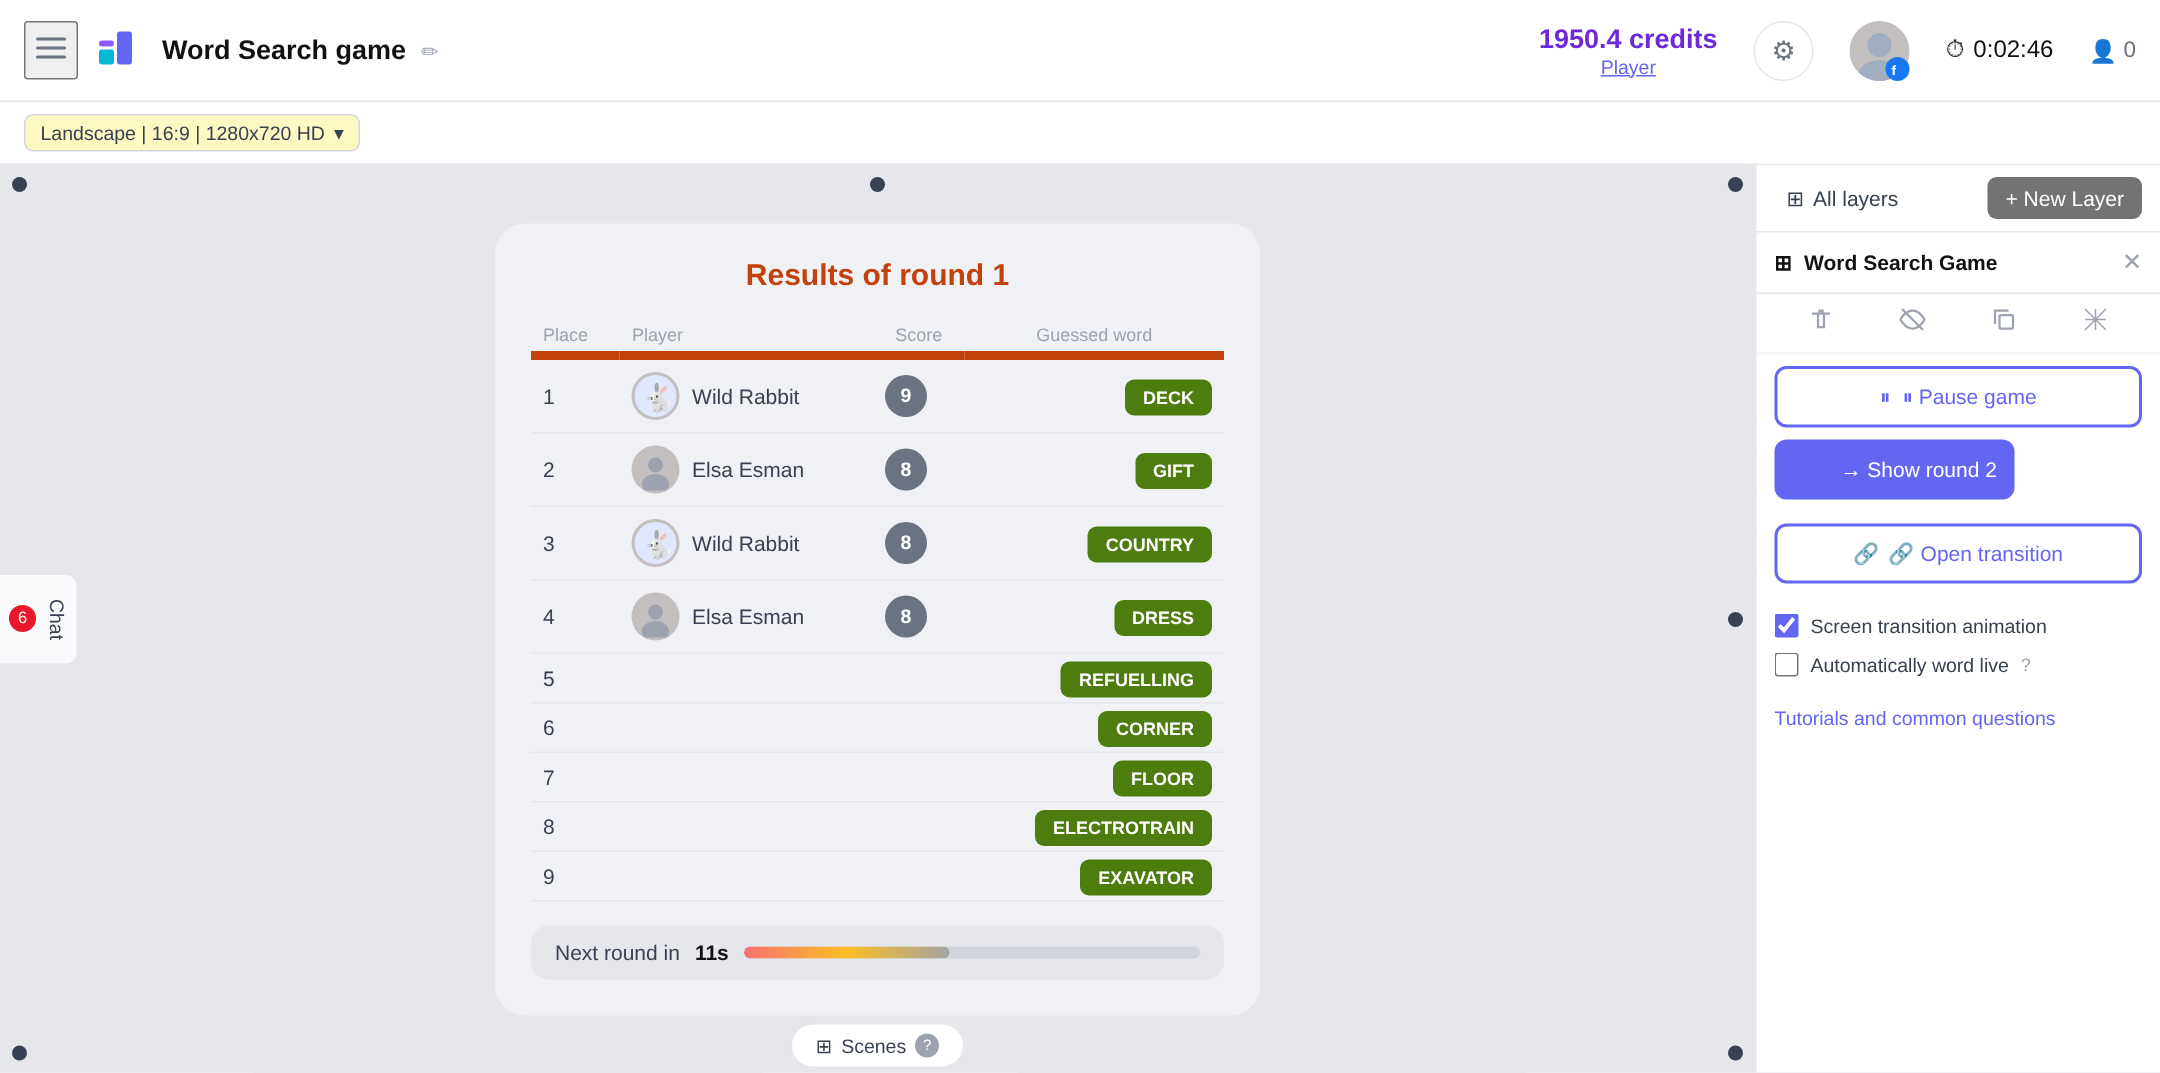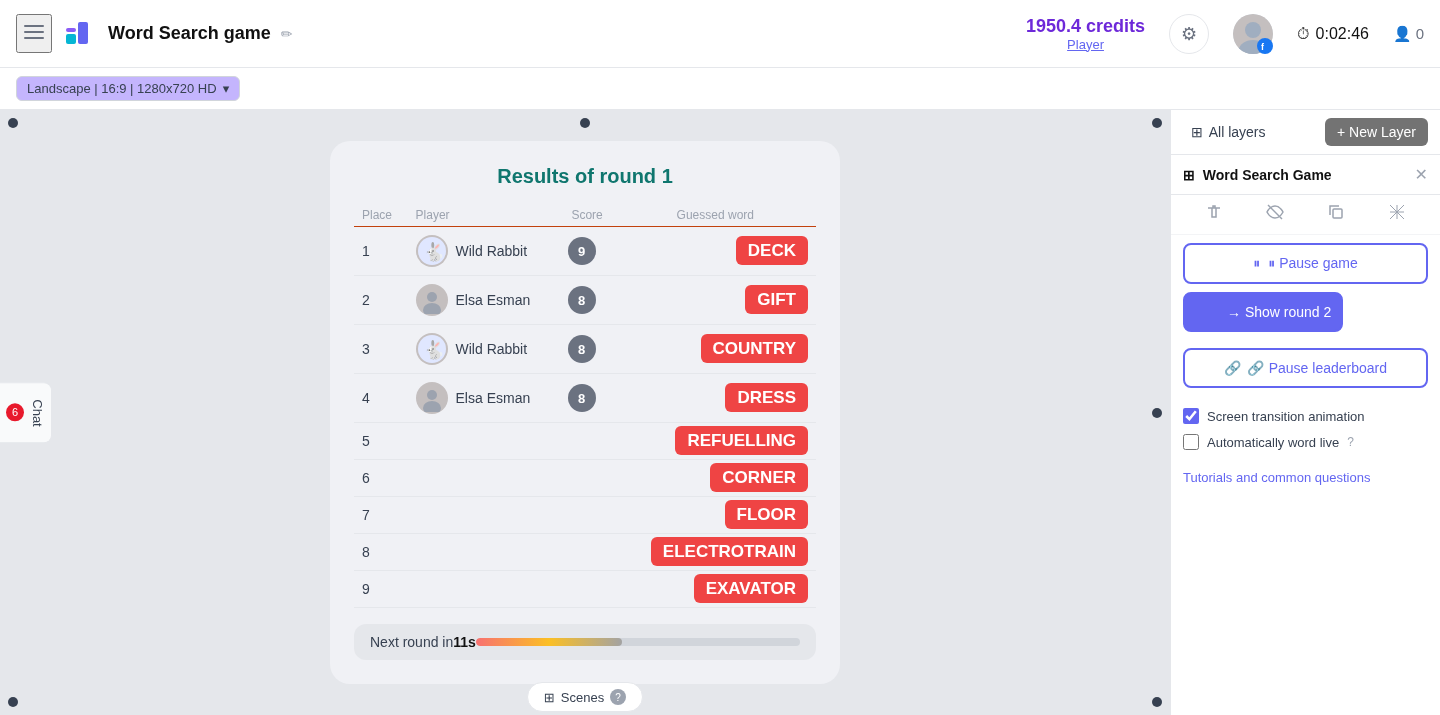--- a/index.html
+++ b/index.html
@@ -33,21 +33,21 @@
     .end-stream-sub { font-size: 11px; font-weight: 400; opacity: 0.9; }
 
     
     .toolbar {
       height: 42px; background: #fff; border-bottom: 1px solid #e5e7eb;
       display: flex; align-items: center; padding: 0 16px;
     }
     .landscape-select {
       display: flex; align-items: center; gap: 6px; border: 1px solid #d1d5db;
       border-radius: 6px; padding: 4px 10px; font-size: 13px; color: #374151;
-      cursor: pointer; background: #c4b5fd;
+      cursor: pointer; background: #fef9c3;
     }
 
     
     .main-layout { display: flex; height: calc(715px - 68px - 42px); }
 
     
     .canvas-area {
       flex: 1; background: #e5e7eb; position: relative; overflow: hidden;
       display: flex; align-items: center; justify-content: center;
     }
@@ -64,45 +64,45 @@
     .handle.mr { top: 50%; right: 8px; transform: translateY(-50%); }
     .handle.bl { bottom: 8px; left: 8px; }
     .handle.bm { bottom: 8px; left: 50%; transform: translateX(-50%); }
     .handle.br { bottom: 8px; right: 8px; }
 
     
     .game-card {
       background: #f0f1f5; border-radius: 20px; padding: 24px;
       width: 510px; min-height: 520px; position: relative;
     }
-    .game-title { text-align: center; font-size: 20px; font-weight: 700; color: #0f766e; margin-bottom: 16px; }
+    .game-title { text-align: center; font-size: 20px; font-weight: 700; color: #c2410c; margin-bottom: 16px; }
 
     
     .results-table { width: 100%; border-collapse: collapse; }
     .results-table thead th {
       font-size: 12px; color: #9ca3af; font-weight: 400; text-align: left;
-      padding: 4px 8px; border-bottom: 1px solid #c2410c;
+      padding: 4px 8px; border-bottom: 6px solid #c2410c;
     }
     .results-table thead th.score-col, .results-table thead th.word-col { text-align: center; }
     .results-table tbody tr { border-bottom: 1px solid #e5e7eb; }
     .results-table tbody td { padding: 8px; font-size: 14px; color: #374151; vertical-align: middle; }
     .place-num { color: #9ca3af; font-size: 14px; }
     .player-cell { display: flex; align-items: center; gap: 8px; }
     .player-avatar { width: 32px; height: 32px; border-radius: 50%; background: #c4bfbf; display: flex; align-items: center; justify-content: center; font-size: 18px; overflow: hidden; }
     .score-badge { background: #6b7280; color: #fff; border-radius: 50%; width: 28px; height: 28px; display: flex; align-items: center; justify-content: center; font-size: 13px; font-weight: 600; }
     .word-badge {
-      background: #ef4444; color: #fff; border-radius: 6px;
-      padding: 5px 12px; font-size: 17px; font-weight: 700;
+      background: #4d7c0f; color: #fff; border-radius: 6px;
+      padding: 5px 12px; font-size: 12px; font-weight: 700;
       text-transform: uppercase; white-space: nowrap;
     }
     .word-col { text-align: right; }
 
     
     .next-round-bar {
-      display: flex; align-items: center; margin-top: 16px;
+      display: flex; align-items: center; gap: 10px; margin-top: 16px;
       background: #e5e7eb; border-radius: 12px; padding: 10px 16px;
     }
     .next-round-label { font-size: 14px; color: #374151; white-space: nowrap; }
     .next-round-time { font-size: 14px; font-weight: 700; color: #111; white-space: nowrap; }
     .progress-track { flex: 1; height: 8px; border-radius: 4px; background: #d1d5db; overflow: hidden; }
     .progress-fill { height: 100%; width: 45%; background: linear-gradient(to right, #f87171, #fbbf24, #a3a3a3); border-radius: 4px; }
 
     
     .chat-tab {
       position: absolute; left: 0; top: 50%; transform: translateY(-50%);
@@ -461,21 +461,21 @@
           <polygon points="55,18 45,12 50,22" fill="#f5c000"></polygon>
         </svg>
       </div>
       <button class="action-btn show-round-btn" style="margin:0;">
         <span>→ Show round 2</span>
       </button>
     </div>
 
     <button class="action-btn open-lb-btn">
       <span>🔗</span>
-      <span>🔗 Pause leaderboard</span>
+      <span>🔗 Open transition</span>
     </button>
 
     <div class="checkboxes-section">
       <div class="checkbox-row">
         <input type="checkbox" class="checkbox-input" checked="" style="">
         <span>Screen transition animation</span>
       </div>
       <div class="checkbox-row">
         <input type="checkbox" class="checkbox-input" style="">
         <span>Automatically word live</span>

